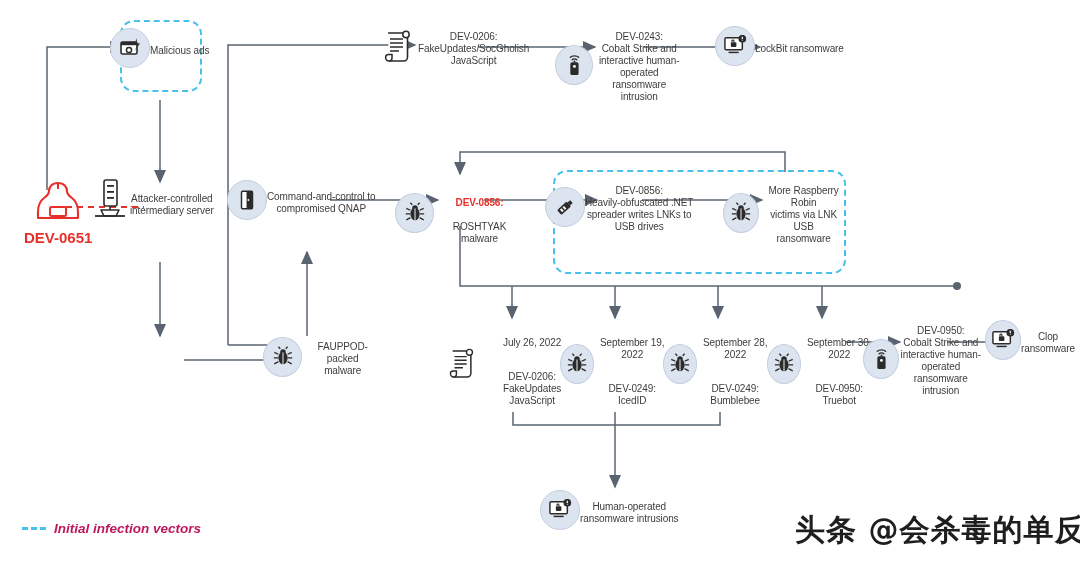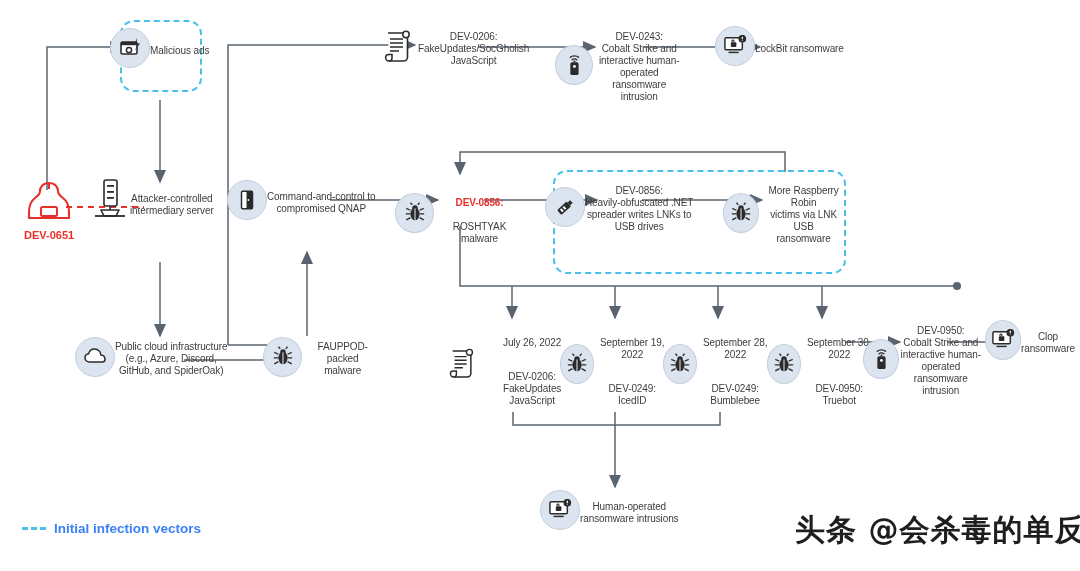--- a/index.html
+++ b/index.html
@@ -25,25 +25,25 @@
   }
   .cap .red{color:#e8302a;font-weight:bold;}
   .cap .date{display:block;margin-bottom:10px;}
 
   .dashbox{
     position:absolute;border:2px dashed #49c0ec;border-radius:14px;
     box-sizing:border-box;pointer-events:none;
   }
 
   .actor{position:absolute;display:flex;flex-direction:column;align-items:center;}
-  .actor .lbl{margin-top:3px;font-size:11px;font-weight:bold;color:#e8302a;}
+  .actor .lbl{margin-top:3px;font-size:15px;font-weight:bold;color:#e8302a;}
 
   .legend{position:absolute;left:22px;top:521px;display:flex;align-items:center;gap:8px;}
   .legend .dashline{width:24px;height:0;border-top:3px dashed #49c0ec;}
-  .legend .ltxt{font-size:13.5px;font-weight:bold;color:#3b82f6;}
+  .legend .ltxt{font-size:13.5px;font-style:italic;font-weight:bold;color:#be185d;}
 
   .watermark{
     position:absolute;left:795px;top:510px;font-size:30px;font-weight:bold;
     color:#1e1e1e;letter-spacing:1px;white-space:nowrap;
     font-family:"DejaVu Sans",sans-serif;
   }
 </style>
 </head>
 <body>
 
@@ -136,31 +136,20 @@
         <rect x="14" y="18" width="7" height="1.8" fill="#2b2b2b"></rect>
         <path d="M17 27 L17 31" stroke="#2b2b2b" stroke-width="1.6"></path>
         <path d="M8 31 L26 31 L23 37 L11 37 Z" fill="#fff" stroke="#2b2b2b" stroke-width="1.6" stroke-linejoin="round"></path>
         <path d="M2 37 L32 37" stroke="#2b2b2b" stroke-width="1.8"></path>
       </svg>
     </div>
     <div class="cap">Attacker-controlled
 intermediary server</div>
   </div>
 
-  <div class="node" style="left:160px;top:336px;width:170px;margin-left:-85px;">
-    <div class="circ">
-      <svg width="24" height="24" viewBox="0 0 24 24">
-        <path d="M6.5 17 C3.9 17 2 15.1 2 12.8 C2 10.7 3.6 9 5.7 8.7 C6.3 6 8.7 4 11.6 4
-                 C15 4 17.8 6.7 17.9 10 C20.2 10.2 22 12 22 14.2 C22 15.8 20.8 17 19.2 17 Z" fill="#fff" stroke="#2b2b2b" stroke-width="1.5" stroke-linejoin="round"></path>
-      </svg>
-    </div>
-    <div class="cap">Public cloud infrastructure
-(e.g., Azure, Discord,
-GitHub, and SpiderOak)</div>
-  </div>
 
   <div class="node" style="left:323px;top:336px;width:120px;margin-left:-60px;">
     <div class="circ">
       <svg width="22" height="22" viewBox="0 0 24 24">
         <ellipse cx="12" cy="13" rx="5" ry="7" fill="#2b2b2b"></ellipse>
         <circle cx="12" cy="6.5" r="3" fill="#2b2b2b"></circle>
         <path d="M9 3 L7 .8 M15 3 L17 .8" stroke="#2b2b2b" stroke-width="1.4"></path>
         <path d="M7 9 L2.5 7 M7 13 L2 13 M7 17 L2.5 19.5 M17 9 L21.5 7 M17 13 L22 13 M17 17 L21.5 19.5" stroke="#2b2b2b" stroke-width="1.4"></path>
         <path d="M12 7 L12 20" stroke="#fff" stroke-width="1"></path>
       </svg>

